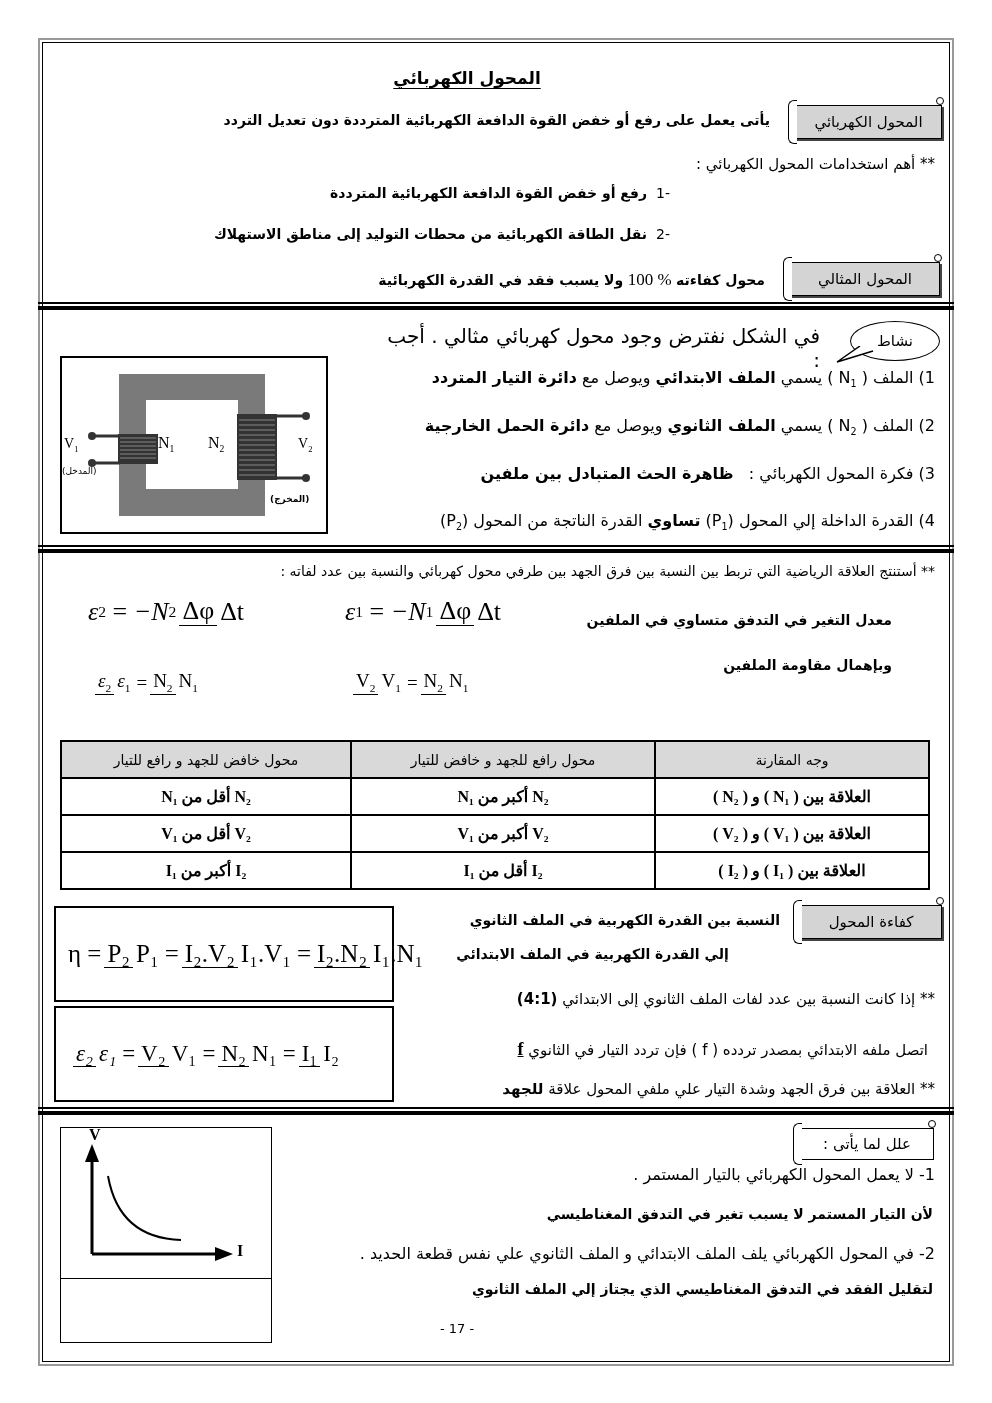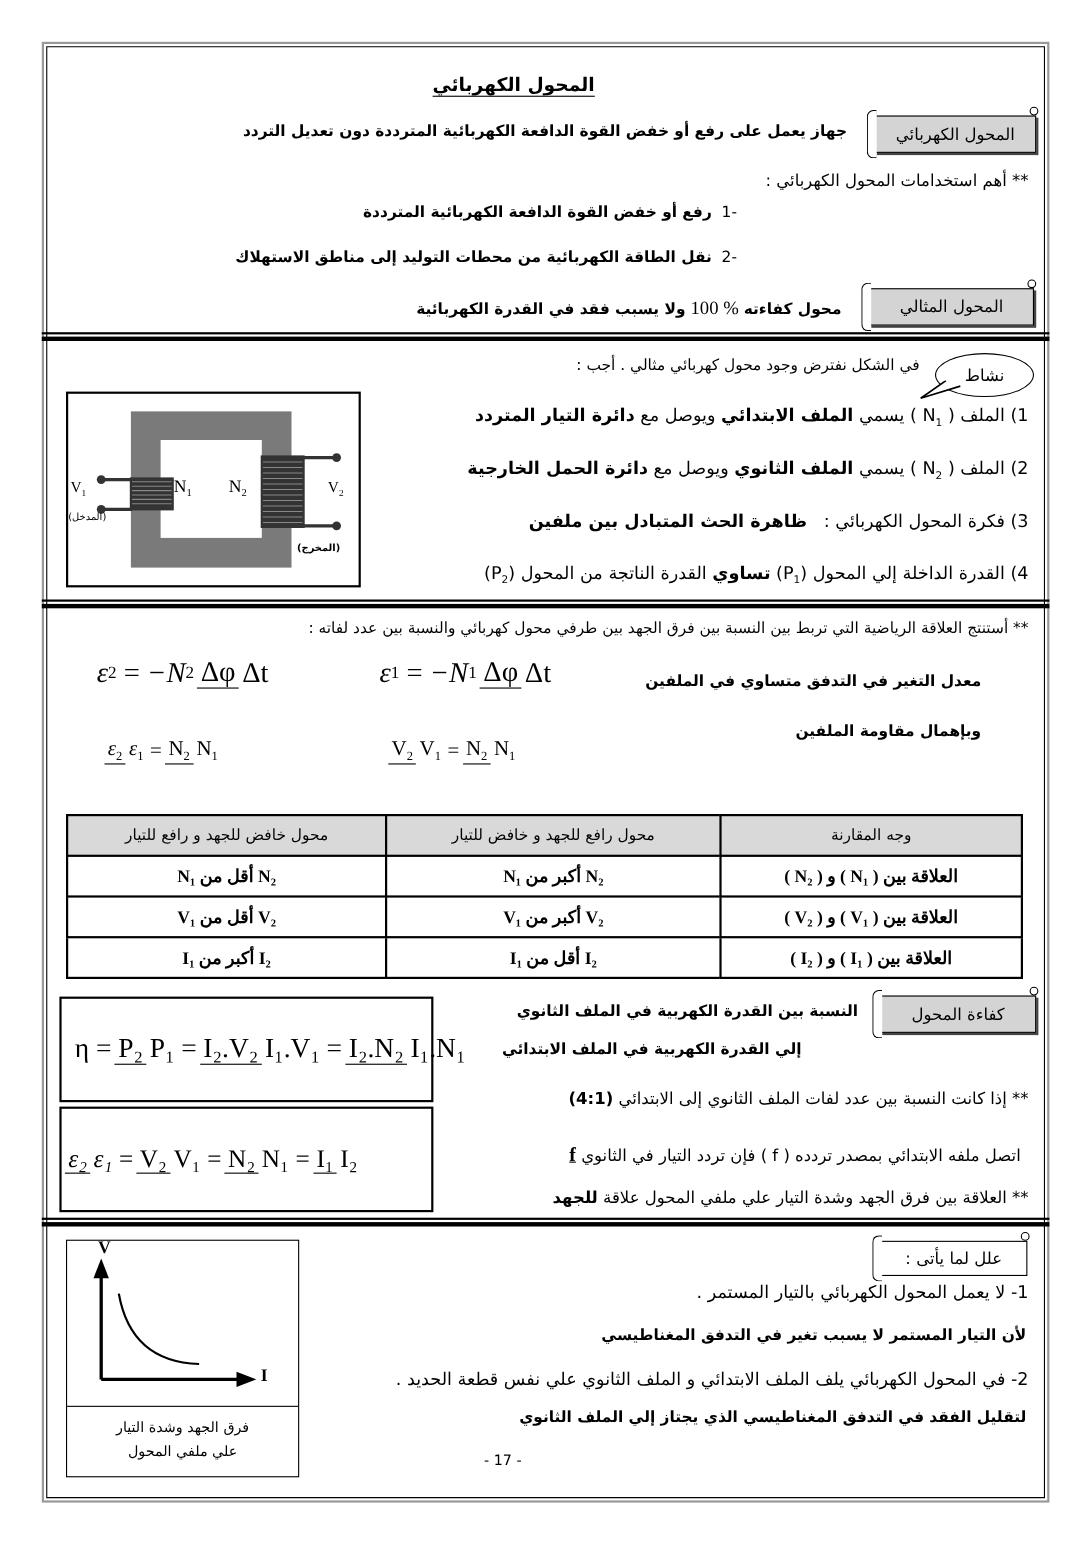--- a/index.html
+++ b/index.html
@@ -32,21 +32,21 @@
   .bubble { position:absolute; left:850px; top:321px; width:88px; height:38px; border:1.5px solid #000; border-radius:50%; background:#fff; font-size:15px; display:flex; align-items:center; justify-content:center;text-align:right; }
 </style>
 </head>
 <body>
 
 <div class="page-frame"></div>
 
 <div class="abs title rtl" style="left:380px; top:68px; width:174px; text-align:center;">المحول الكهربائي</div>
 
 <div class="scroll" style="left:795px; top:105px; width:145px; height:32px;">المحول الكهربائي</div>
-<div class="abs rtl heavy" style="left:60px; top:112px; width:710px; font-size:14px;">جهاز يعمل على رفع أو خفض القوة الدافعة الكهربائية المترددة دون تعديل التردد</div>
+<div class="abs rtl heavy" style="left:60px; top:112px; width:710px; font-size:14px;">يأتى يعمل على رفع أو خفض القوة الدافعة الكهربائية المترددة دون تعديل التردد</div>
 
 <div class="abs rtl line16" style="left:400px; top:155px; width:535px;">** أهم استخدامات المحول الكهربائي :</div>
 <div class="abs rtl" style="left:200px; top:185px; width:470px; font-size:14px;">
   <span>-1</span>&nbsp;&nbsp;<span class="heavy">رفع أو خفض القوة الدافعة الكهربائية المترددة</span>
 </div>
 <div class="abs rtl" style="left:100px; top:226px; width:570px; font-size:14px;">
   <span>-2</span>&nbsp;&nbsp;<span class="heavy">نقل الطاقة الكهربائية من محطات التوليد إلى مناطق الاستهلاك</span>
 </div>
 
 <div class="scroll" style="left:790px; top:262px; width:148px; height:32px;">المحول المثالي</div>
@@ -57,21 +57,21 @@
 </div>
 
 <div class="sep" style="top:302px;"></div>
 
 <div class="bubble">
     <span>نشاط</span>
   </div>
 <svg class="abs" style="left:835px; top:346px;" width="40" height="20">
     <path d="M25 0 L2 16 L38 5" fill="#fff" stroke="#000" stroke-width="1.5"></path>
   </svg>
-<div class="abs rtl" style="left:396px; top:324px; width:440px; font-size:14px;">في الشكل نفترض وجود محول كهربائي مثالي . أجب :</div>
+<div class="abs rtl" style="left:380px; top:324px; width:440px; font-size:20px;">في الشكل نفترض وجود محول كهربائي مثالي . أجب :</div>
 
 <div class="abs rtl" style="left:340px; top:368px; width:595px; font-size:16px;">
   <span>1)</span>
   <span>الملف ( N</span><sub>1</sub><span> ) يسمي</span>
   <span class="heavy">الملف الابتدائي</span>
   <span>ويوصل مع</span>
   <span class="heavy">دائرة التيار المتردد</span>
 </div>
 <div class="abs rtl" style="left:340px; top:416px; width:595px; font-size:16px;">
   <span>2)</span>
@@ -222,21 +222,21 @@
         <span class="num">I₂.V₂</span>
         <span class="den">I₁.V₁</span>
       </span>=
     <span class="frac">
         <span class="num">I₂.N₂</span>
         <span class="den">I₁.N₁</span>
       </span>
   </div>
 </div>
 <div class="fbox" style="left:54px; top:1006px; width:336px; height:92px;">
-  <div class="math" style="font-size:23px; height:92px; ">
+  <div class="math" style="font-size:23px; height:92px; padding-left:14px;">
     <span class="frac">
         <span class="num"><i>ε₂</i></span>
         <span class="den"><i>ε₁</i></span>
       </span>=
     <span class="frac">
         <span class="num">V₂</span>
         <span class="den">V₁</span>
       </span>=
     <span class="frac">
         <span class="num">N₂</span>
@@ -274,19 +274,15 @@
   <svg width="210" height="150" style="position:absolute; left:0; top:0;">
     <line x1="31" y1="126" x2="31" y2="30" stroke="#000" stroke-width="3"></line>
     <polygon points="24,34 31,16 38,34" fill="#000"></polygon>
     <line x1="31" y1="126" x2="158" y2="126" stroke="#000" stroke-width="3"></line>
     <polygon points="154,119 172,126 154,133" fill="#000"></polygon>
     <path d="M47 48 Q58 110 120 112" fill="none" stroke="#000" stroke-width="2"></path>
   </svg>
   <span class="abs serif bold" style="left:28px; top:-2px; font-size:16px;">V</span>
   <span class="abs serif bold" style="left:176px; top:114px; font-size:16px;">I</span>
   <div class="abs" style="left:0; top:150px; width:210px; border-top:1.5px solid #000;"></div>
-  <div class="abs" style="left:0; top:160px; width:210px; text-align:center; font-size:13px; direction:rtl; line-height:22px;">
-    <div>فرق الجهد وشدة التيار</div>
-    <div>علي ملفي المحول</div>
-  </div>
 </div>
 
 <div class="abs" style="left:440px; top:1321px; width:80px; text-align:left; font-size:13px;">- 17 -</div>
 
 </body></html>

